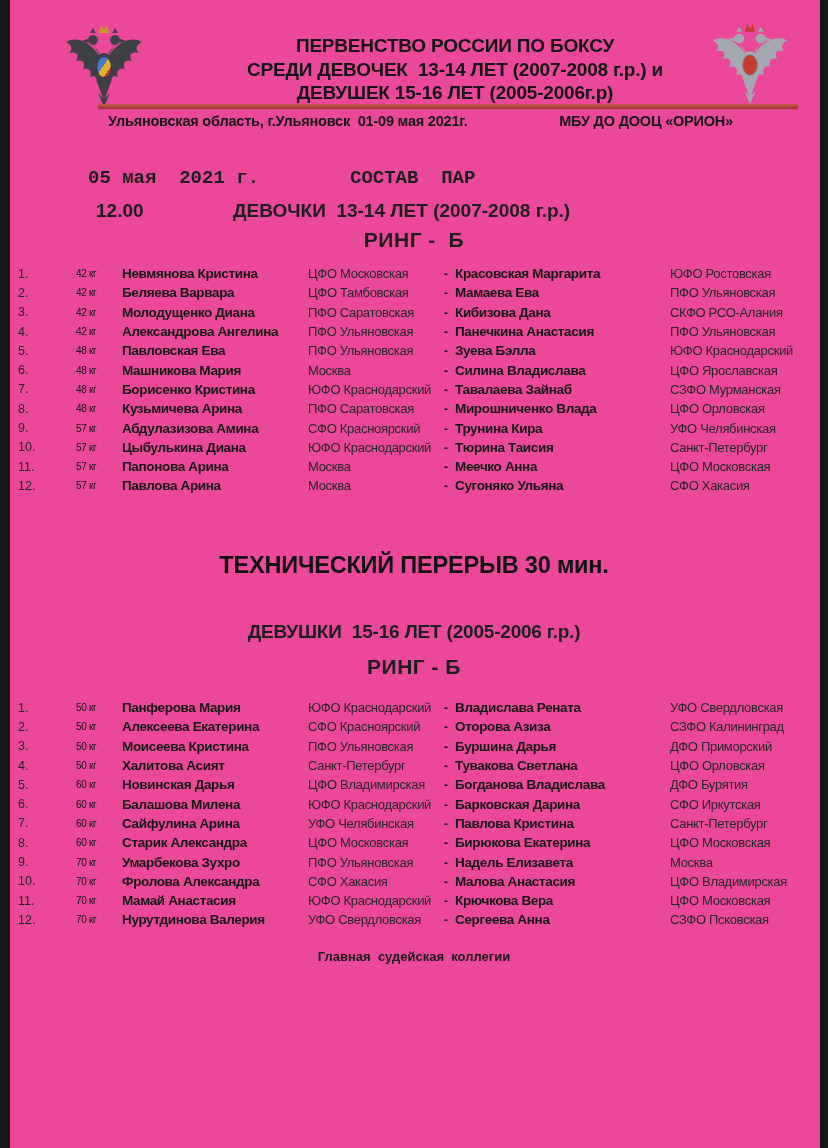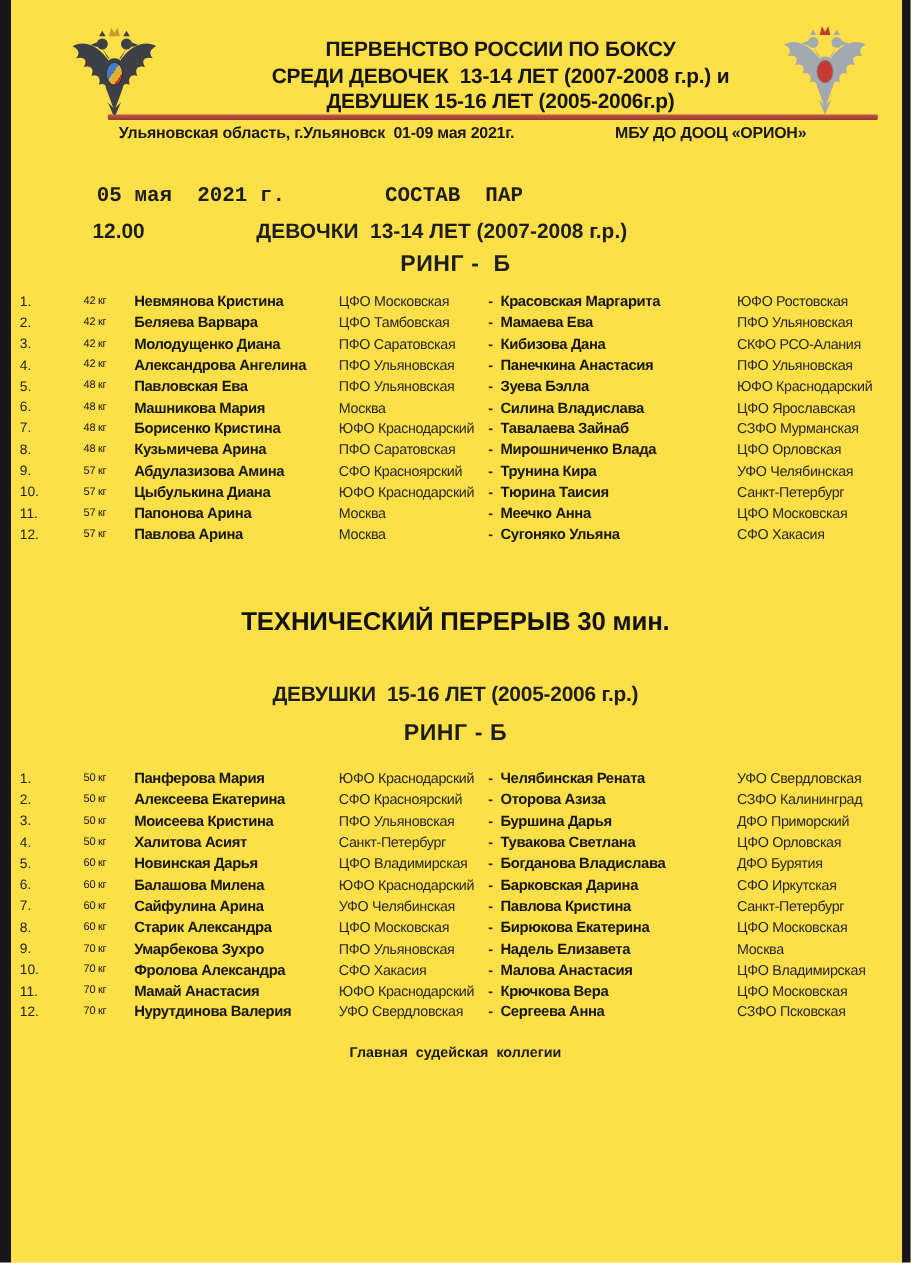--- a/index.html
+++ b/index.html
@@ -1,20 +1,20 @@
 <!DOCTYPE html>
 <html><head>
 <meta charset="utf-8">
 <style>
   html, body { margin: 0; padding: 0; background: #fff; }
   .page {
     position: relative;
     width: 828px;
     height: 1148px;
-    background: #fde047;
+    background: #ec4899;
     overflow: hidden;
     font-family: "Liberation Sans", "DejaVu Sans", sans-serif;
     color: #1e1e1e;
   }
   [data-bind], [data-bind-item] { white-space: pre; }
 
   .edge { position: absolute; top: 0; bottom: 0; background: #17171b; }
   .edge.left  { left: 0; width: 10px; }
   .edge.right { right: 0; width: 8px; }
 
@@ -37,21 +37,21 @@
     position: absolute; left: 108px; top: 113px; width: 625px;
     display: flex; justify-content: space-between;
     font-weight: 700; font-size: 14.5px; letter-spacing: -0.2px; color: #181818;
   }
 
   .session-line { position: absolute; left: 0; width: 828px; height: 24px; font-weight: 700; font-size: 19px; }
   .line-a { top: 167px; font-family: Liberation Mono, monospace; }
   .line-b { top: 200px; }
   .session-line .at-date { position: absolute; left: 88px;  top: 0; }
   .session-line .at-pairs { position: absolute; left: 350px; top: 0; }
-  .session-line .at-time { position: absolute; left: 84px;  top: 0; text-align: right; }
+  .session-line .at-time { position: absolute; left: 96px;  top: 0; text-align: right; }
   .session-line .at-cat  { position: absolute; left: 233px; top: 0; }
 
   .ring-title {
     position: absolute; left: 0; width: 828px; text-align: center;
     font-weight: 700; font-size: 21px; letter-spacing: 0.5px;
     padding-left: 0; box-sizing: border-box;
   }
   .ring1 { top: 228px; }
   .ring2 { top: 655px; }
 
@@ -293,21 +293,21 @@
   <div class="ring-title ring2" data-bind="session2.ring">РИНГ - Б</div>
 
   <div class="bout-table t2">
 
       <div class="bout-row">
         <span class="no" data-bind-item="no">1.</span>
         <span class="wt" data-bind-item="weight">50 кг</span>
         <span class="name" data-bind-item="red_name">Панферова Мария</span>
         <span class="region" data-bind-item="red_region">ЮФО Краснодарский</span>
         <span class="sep" data-bind="pair_separator">-</span>
-        <span class="name" data-bind-item="blue_name">Челябинская Рената</span>
+        <span class="name" data-bind-item="blue_name">Владислава Рената</span>
         <span class="region" data-bind-item="blue_region">УФО Свердловская</span>
       </div>
 
       <div class="bout-row">
         <span class="no" data-bind-item="no">2.</span>
         <span class="wt" data-bind-item="weight">50 кг</span>
         <span class="name" data-bind-item="red_name">Алексеева Екатерина</span>
         <span class="region" data-bind-item="red_region">СФО Красноярский</span>
         <span class="sep" data-bind="pair_separator">-</span>
         <span class="name" data-bind-item="blue_name">Оторова Азиза</span>

